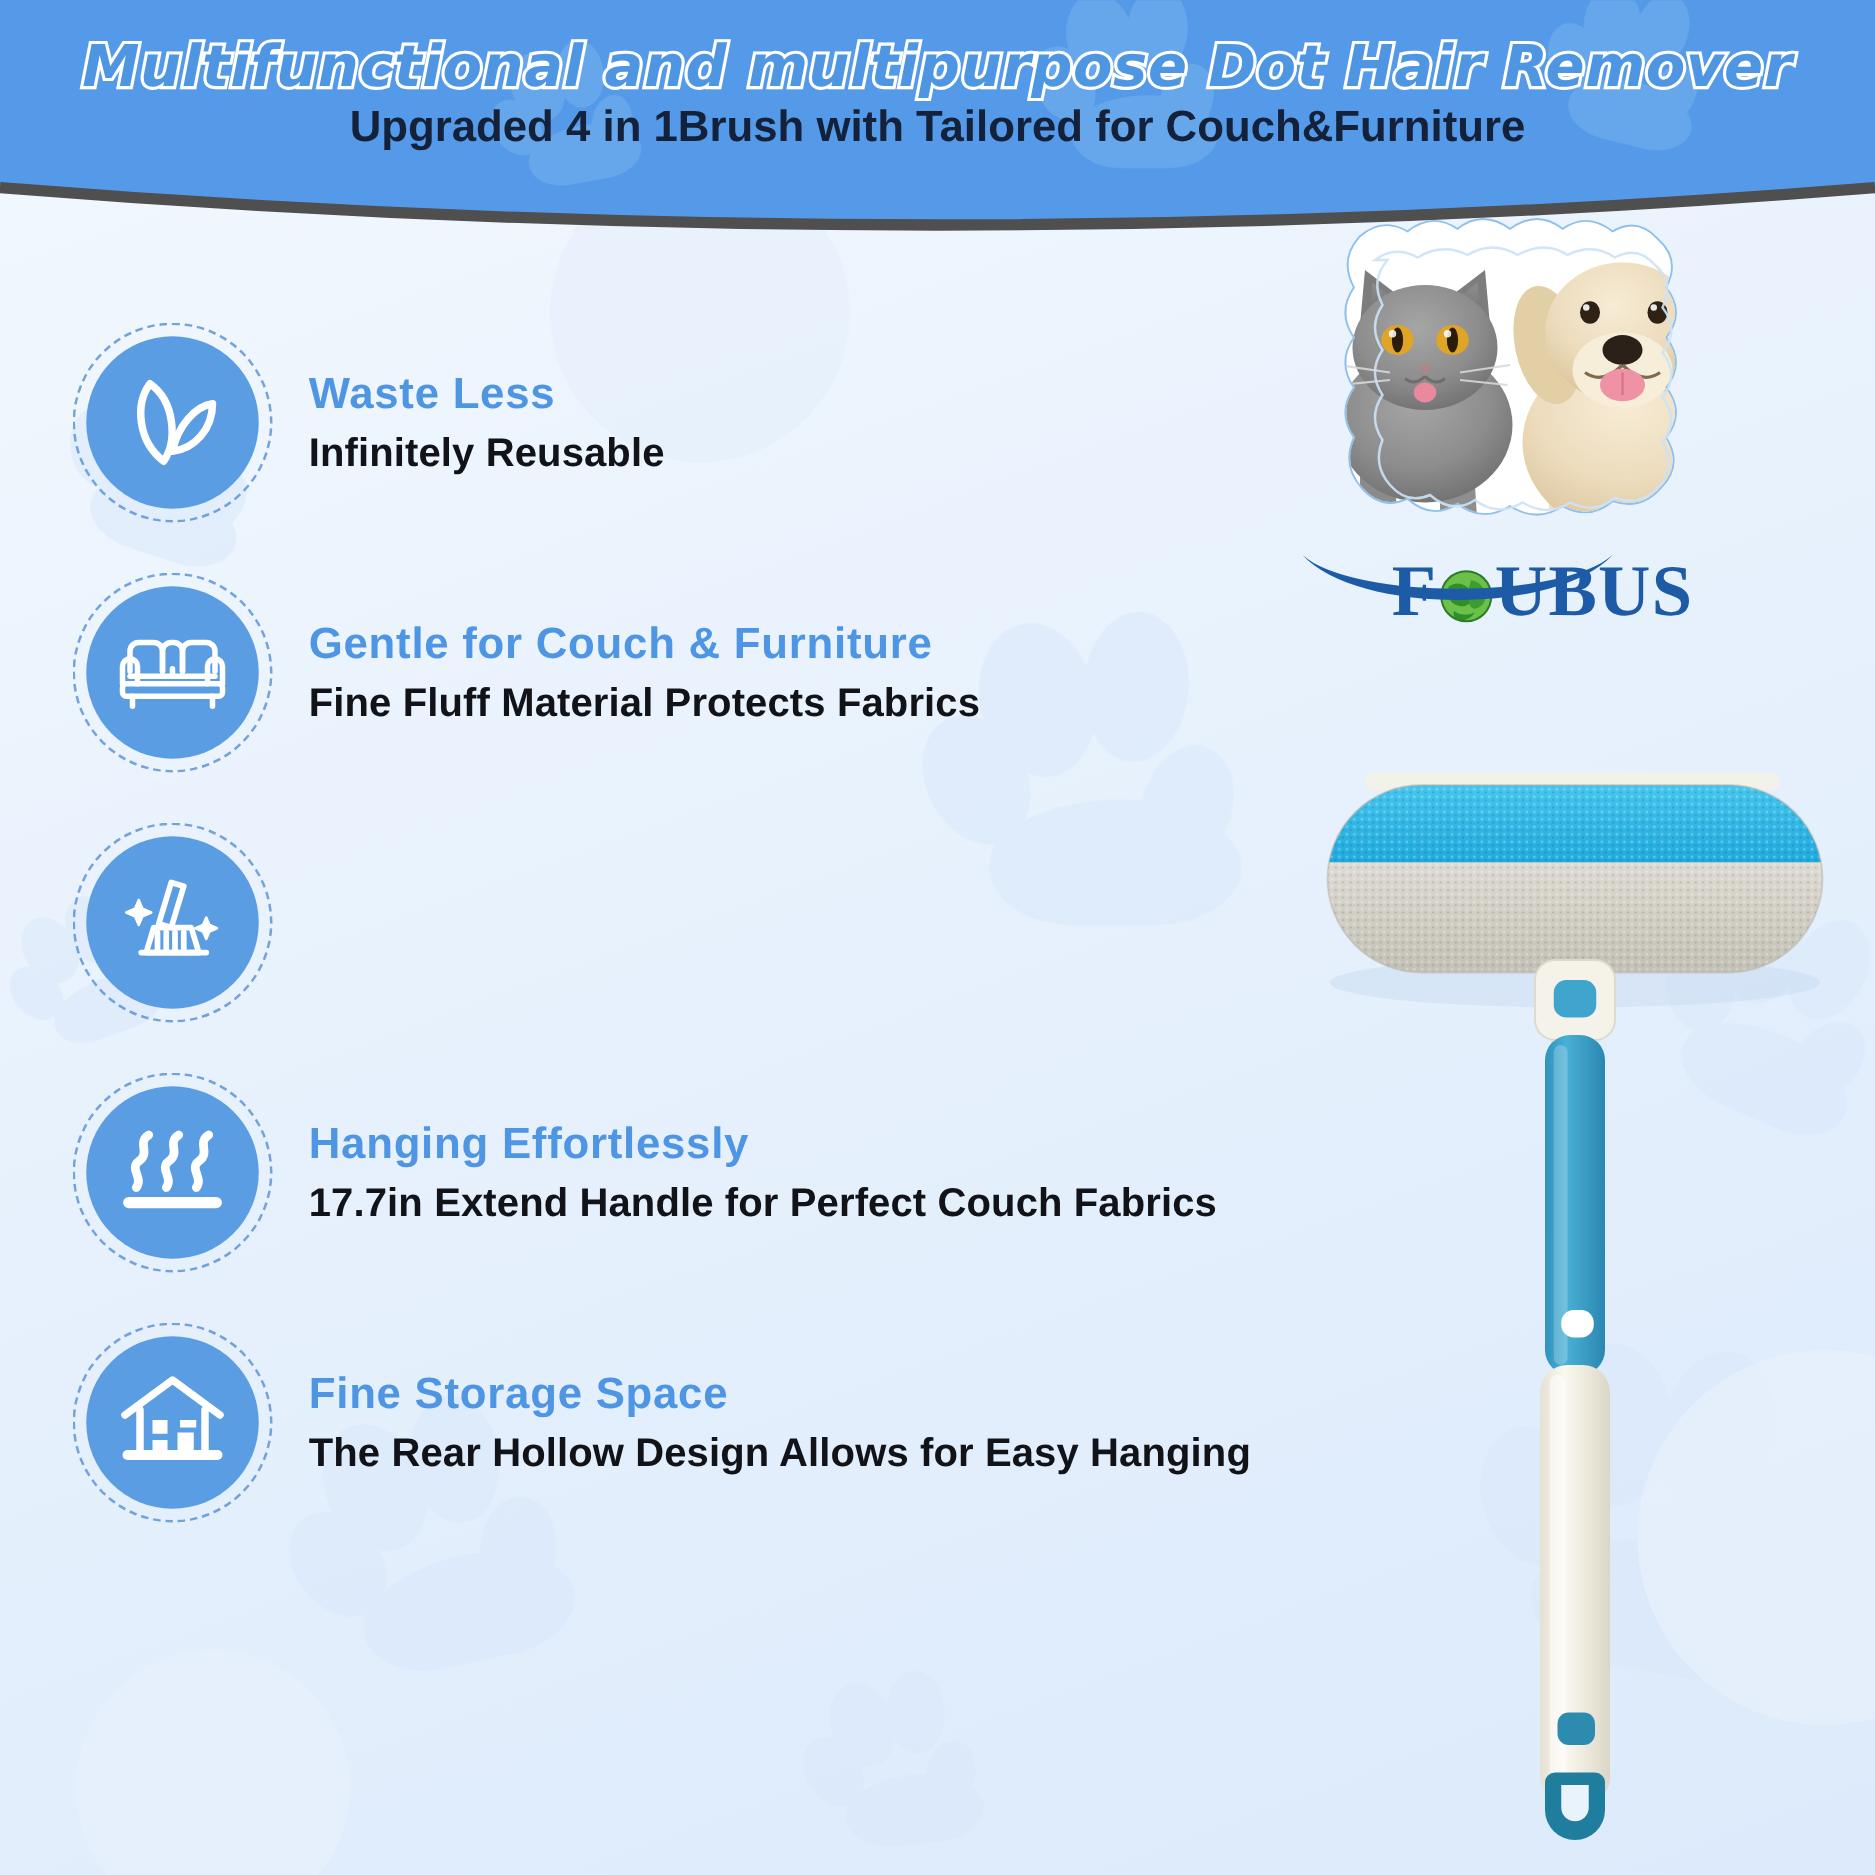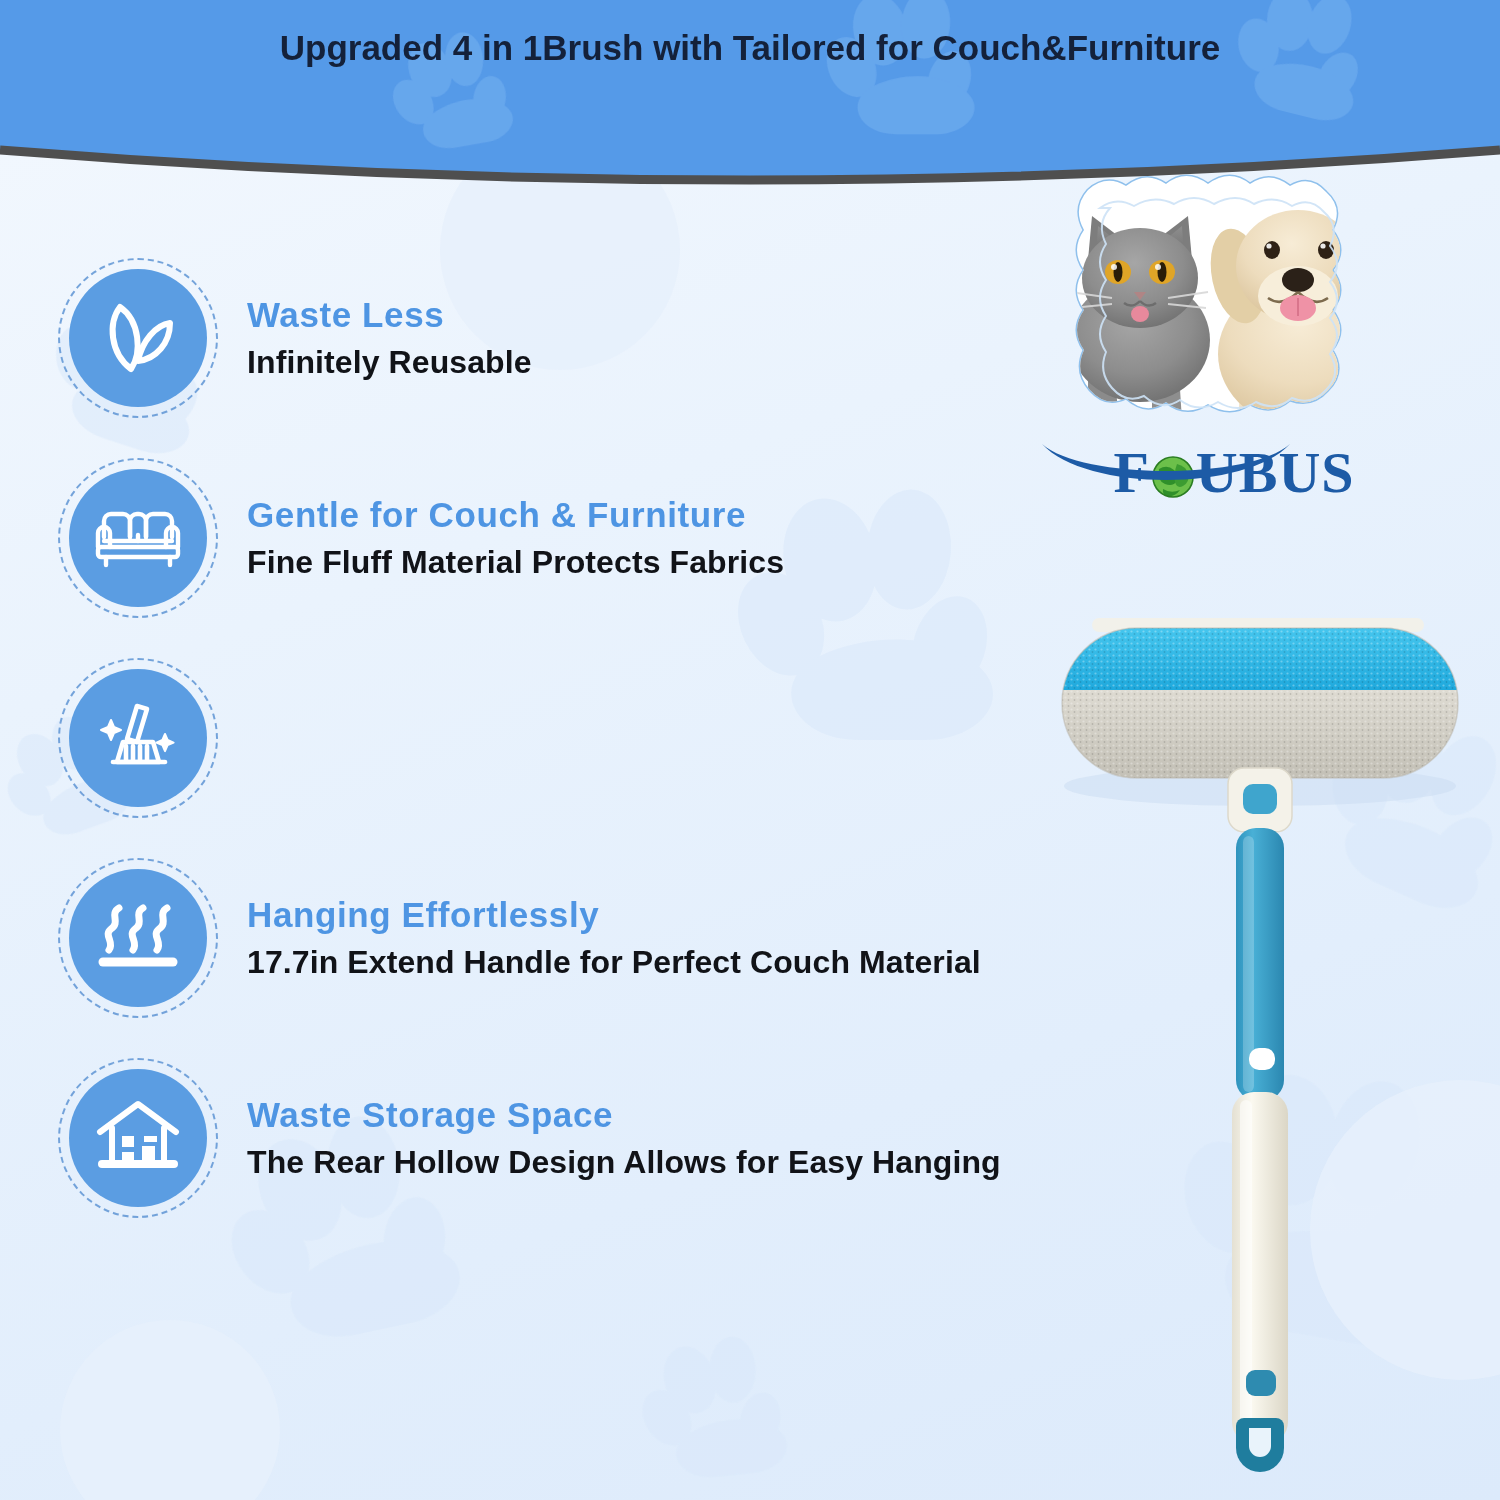--- a/index.html
+++ b/index.html
@@ -155,20 +155,21 @@
         <g fill="#6aa9ed" opacity="0.85">
           <use href="#paw" transform="translate(880,30) scale(0.58)"></use>
           <use href="#paw" transform="translate(1290,20) scale(0.5) rotate(14)"></use>
           <use href="#paw" transform="translate(430,70) scale(0.45) rotate(-10)"></use>
         </g>
       </g>
       <path d="M0,150 Q750,210 1500,150" fill="none" stroke="#4f4f4f" stroke-width="9"></path>
     </svg>
 
     <div class="hdr-text-wrap">
+      <div id="main-title">Multifunctional and multipurpose Dot Hair Remover</div>
       <div id="sub-title">Upgraded 4 in 1Brush with Tailored for Couch&amp;Furniture</div>
     </div>
   </div>
 
   <div id="features">
 
     <div class="feature-row">
       <div class="icon-badge">
         <div class="icon-ring"></div>
         <div class="icon-disc">
@@ -230,42 +231,42 @@
           <svg width="86" height="72" viewBox="0 0 86 72" fill="none" stroke="#ffffff" stroke-width="7" stroke-linecap="round" stroke-linejoin="round">
             <path d="M24 6 C 14 12 26 20 16 27 C 8 33 20 40 14 48"></path>
             <path d="M48 6 C 38 12 50 20 40 27 C 32 33 44 40 38 48"></path>
             <path d="M72 6 C 62 12 74 20 64 27 C 56 33 68 40 62 48"></path>
             <path d="M8 60 h70" stroke-width="9"></path>
           </svg>
         </div>
       </div>
       <div class="feature-text">
         <div class="feature-title">Hanging Effortlessly</div>
-        <div class="feature-desc">17.7in Extend Handle for Perfect Couch Material</div>
+        <div class="feature-desc">17.7in Extend Handle for Perfect Couch Fabrics</div>
       </div>
     </div>
 
 
     <div class="feature-row">
       <div class="icon-badge">
         <div class="icon-ring"></div>
         <div class="icon-disc">
           <svg width="88" height="80" viewBox="0 0 88 80" fill="none" stroke="#ffffff" stroke-width="6" stroke-linecap="round" stroke-linejoin="round">
             <path d="M6 34 L44 6 L82 34"></path>
             <path d="M18 30 V66 M70 30 V66"></path>
             <path d="M8 66 h72" stroke-width="8"></path>
             <rect x="28" y="38" width="12" height="11" fill="#ffffff" stroke="none"></rect>
             <rect x="28" y="54" width="12" height="11" fill="#ffffff" stroke="none"></rect>
             <rect x="48" y="48" width="13" height="18" fill="#ffffff" stroke="none"></rect>
             <rect x="50" y="38" width="13" height="6" fill="#ffffff" stroke="none"></rect>
           </svg>
         </div>
       </div>
       <div class="feature-text">
-        <div class="feature-title">Waste Storage Space</div>
+        <div class="feature-title">Fine Storage Space</div>
         <div class="feature-desc">The Rear Hollow Design Allows for Easy Hanging</div>
       </div>
     </div>
 
   </div>
 
   <div id="pet-badge">
     <svg width="396" height="380" viewBox="0 0 396 380">
       <defs>
         <radialGradient id="catBody" cx="45%" cy="35%" r="70%">

